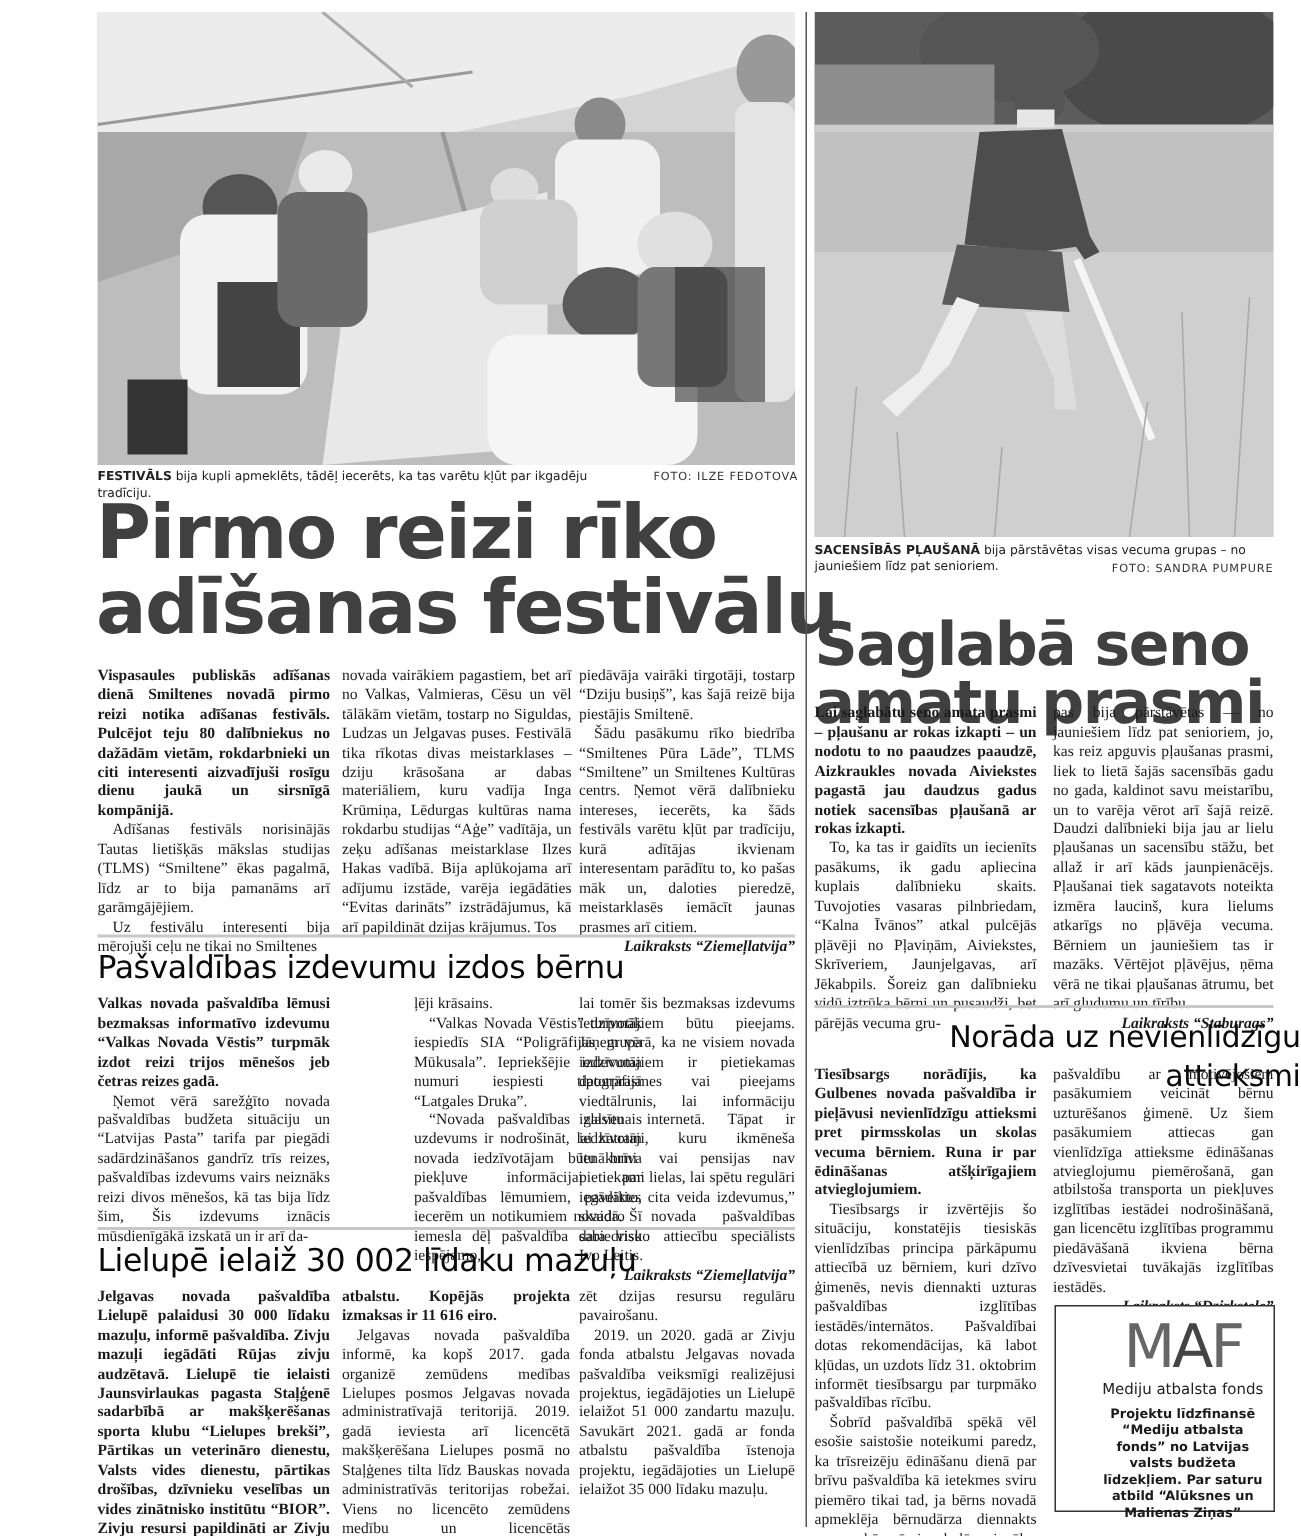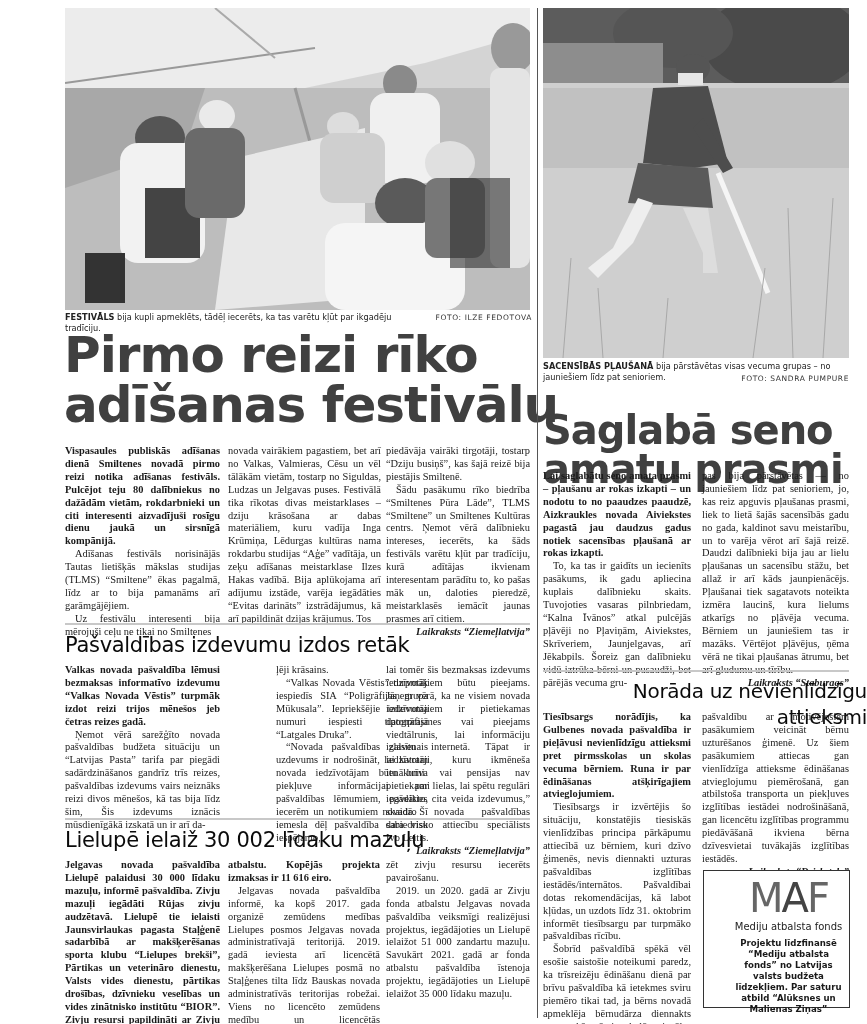--- a/index.html
+++ b/index.html
@@ -75,21 +75,21 @@
   <p style="text-indent:0">novada vairākiem pagastiem, bet arī no Valkas, Valmieras, Cēsu un vēl tālākām vietām, tostarp no Siguldas, Ludzas un Jelgavas puses. Festivālā tika rīkotas divas meistarklases – dziju krāsošana ar dabas materiāliem, kuru vadīja Inga Krūmiņa, Lēdurgas kultūras nama rokdarbu studijas “Aģe” vadītāja, un zeķu adīšanas meistarklase Ilzes Hakas vadībā. Bija aplūkojama arī adījumu izstāde, varēja iegādāties “Evitas darināts” izstrādājumus, kā arī papildināt dzijas krājumus. Tos</p>
 </div>
 <div class="col" style="left:386px; top:445px; width:144px;">
   <p style="text-indent:0">piedāvāja vairāki tirgotāji, tostarp “Dziju busiņš”, kas šajā reizē bija piestājis Smiltenē.</p>
   <p>Šādu pasākumu rīko biedrība “Smiltenes Pūra Lāde”, TLMS “Smiltene” un Smiltenes Kultūras centrs. Ņemot vērā dalībnieku intereses, iecerēts, ka šāds festivāls varētu kļūt par tradīciju, kurā adītājas ikvienam interesentam parādītu to, ko pašas māk un, daloties pieredzē, meistarklasēs iemācīt jaunas prasmes arī citiem.</p>
   <span class="src">Laikraksts “Ziemeļlatvija”</span>
 </div>
 
 <div class="hrule" style="left:65px; top:623px; width:465px;"></div>
 
-<div class="abs subhead" style="left:65px; top:632px; font-size:21px; line-height:26px;">Pašvaldības izdevumu izdos retāk</div>
+<div class="abs subhead" style="left:65px; top:632px; font-size:21px; line-height:26px;">Pašvaldības izdevumu izdos bērnu</div>
 <div class="col" style="left:65px; top:664px; width:155px;">
   <p class="lead">Valkas novada pašvaldība lēmusi bezmaksas informatīvo izdevumu “Valkas Novada Vēstis” turpmāk izdot reizi trijos mēnešos jeb četras reizes gadā.</p>
   <p>Ņemot vērā sarežģīto novada pašvaldības budžeta situāciju un “Latvijas Pasta” tarifa par piegādi sadārdzināšanos gandrīz trīs reizes, pašvaldības izdevums vairs neiznāks reizi divos mēnešos, kā tas bija līdz šim, Šis izdevums iznācis mūsdienīgākā izskatā un ir arī da-</p>
 </div>
 <div class="col" style="left:228px; top:664px; width:152px;margin-left:48px;">
   <p style="text-indent:0">ļēji krāsains.</p>
   <p>“Valkas Novada Vēstis” turpmāk iespiedīs SIA “Poligrāfijas grupa Mūkusala”. Iepriekšējie izdevuma numuri iespiesti tipogrāfijā “Latgales Druka”.</p>
   <p>“Novada pašvaldības galvenais uzdevums ir nodrošināt, lai katram novada iedzīvotājam būtu brīva piekļuve informācijai par pašvaldības lēmumiem, paveikto, iecerēm un notikumiem novadā. Šī iemesla dēļ pašvaldība dara visu iespējamo,</p>
 </div>
 <div class="col" style="left:386px; top:664px; width:144px;">
@@ -101,21 +101,21 @@
 
 <div class="abs subhead" style="left:65px; top:827px; font-size:21px; line-height:26px;">Lielupē ielaiž 30 002 līdaku mazuļu</div>
 <div class="col" style="left:65px; top:859px; width:155px;">
   <p class="lead">Jelgavas novada pašvaldība Lielupē palaidusi 30 000 līdaku mazuļu, informē pašvaldība. Zivju mazuļi iegādāti Rūjas zivju audzētavā. Lielupē tie ielaisti Jaunsvirlaukas pagasta Staļģenē sadarbībā ar makšķerēšanas sporta klubu “Lielupes brekši”, Pārtikas un veterināro dienestu, Valsts vides dienestu, pārtikas drošības, dzīvnieku veselības un vides zinātnisko institūtu “BIOR”. Zivju resursi papildināti ar Zivju fonda</p>
 </div>
 <div class="col" style="left:228px; top:859px; width:152px;">
   <p class="lead">atbalstu. Kopējās projekta izmaksas ir 11 616 eiro.</p>
   <p>Jelgavas novada pašvaldība informē, ka kopš 2017. gada organizē zemūdens medības Lielupes posmos Jelgavas novada administratīvajā teritorijā. 2019. gadā ieviesta arī licencētā makšķerēšana Lielupes posmā no Staļģenes tilta līdz Bauskas novada administratīvās teritorijas robežai. Viens no licencēto zemūdens medību un licencētās makšķerēšanas mērķiem ir organi-</p>
 </div>
 <div class="col" style="left:386px; top:859px; width:144px;">
-  <p style="text-indent:0">zēt zivju resursu iecerēts pavairošanu.</p>
+  <p style="text-indent:0">zēt dzijas resursu regulāru pavairošanu.</p>
   <p>2019. un 2020. gadā ar Zivju fonda atbalstu Jelgavas novada pašvaldība veiksmīgi realizējusi projektus, iegādājoties un Lielupē ielaižot 51 000 zandartu mazuļu. Savukārt 2021. gadā ar fonda atbalstu pašvaldība īstenoja projektu, iegādājoties un Lielupē ielaižot 35 000 līdaku mazuļu.</p>
 
 </div>
 
 <div class="vrule" style="left:537px; top:8px; height:1010px;"></div>
 
 <div class="photo" style="left:543px; top:8px; width:306px; height:350px;">
   <svg width="306" height="350" viewBox="0 0 306 350">
     <rect width="306" height="350" fill="#c6c6c6"></rect>
     <rect width="306" height="80" fill="#5c5c5c"></rect>

